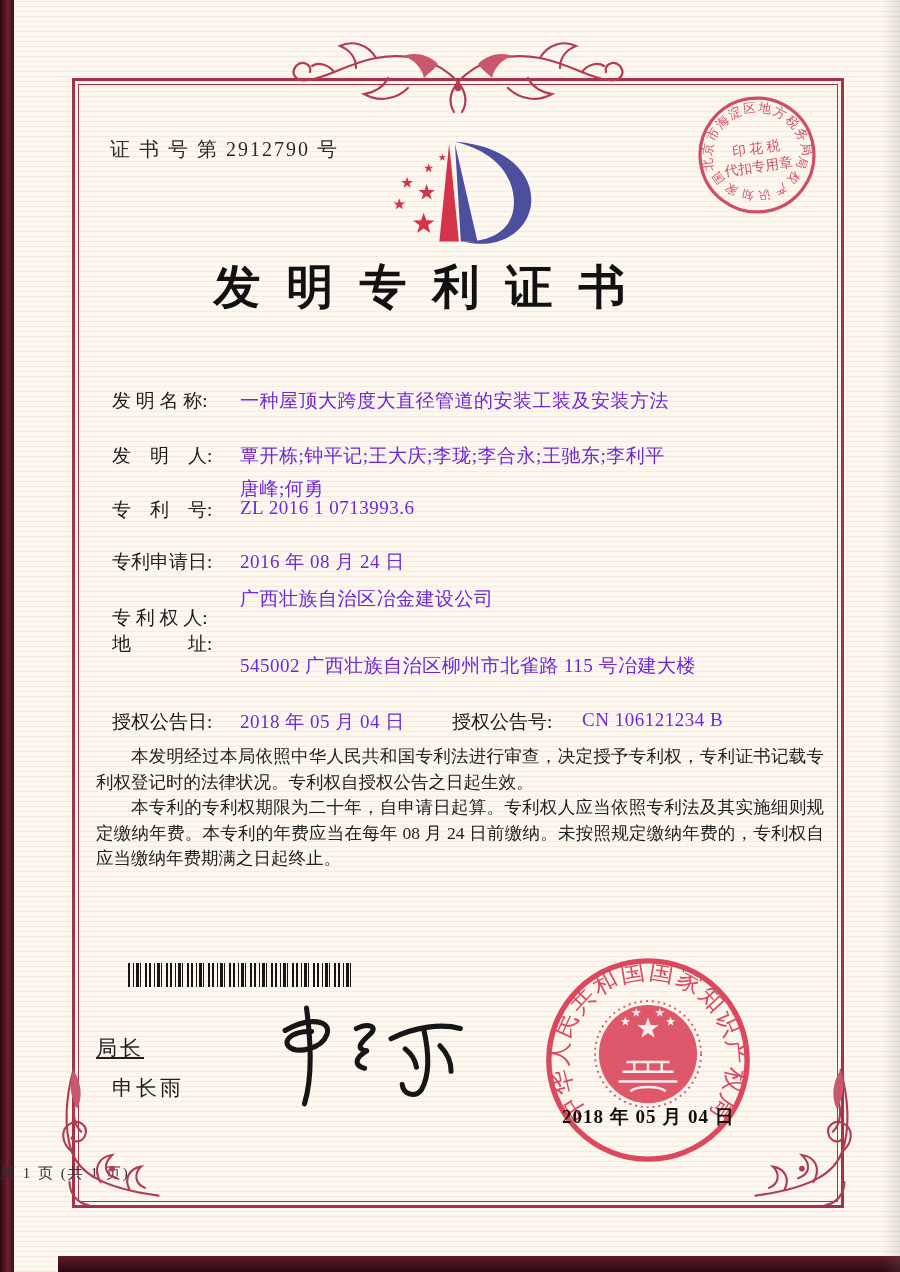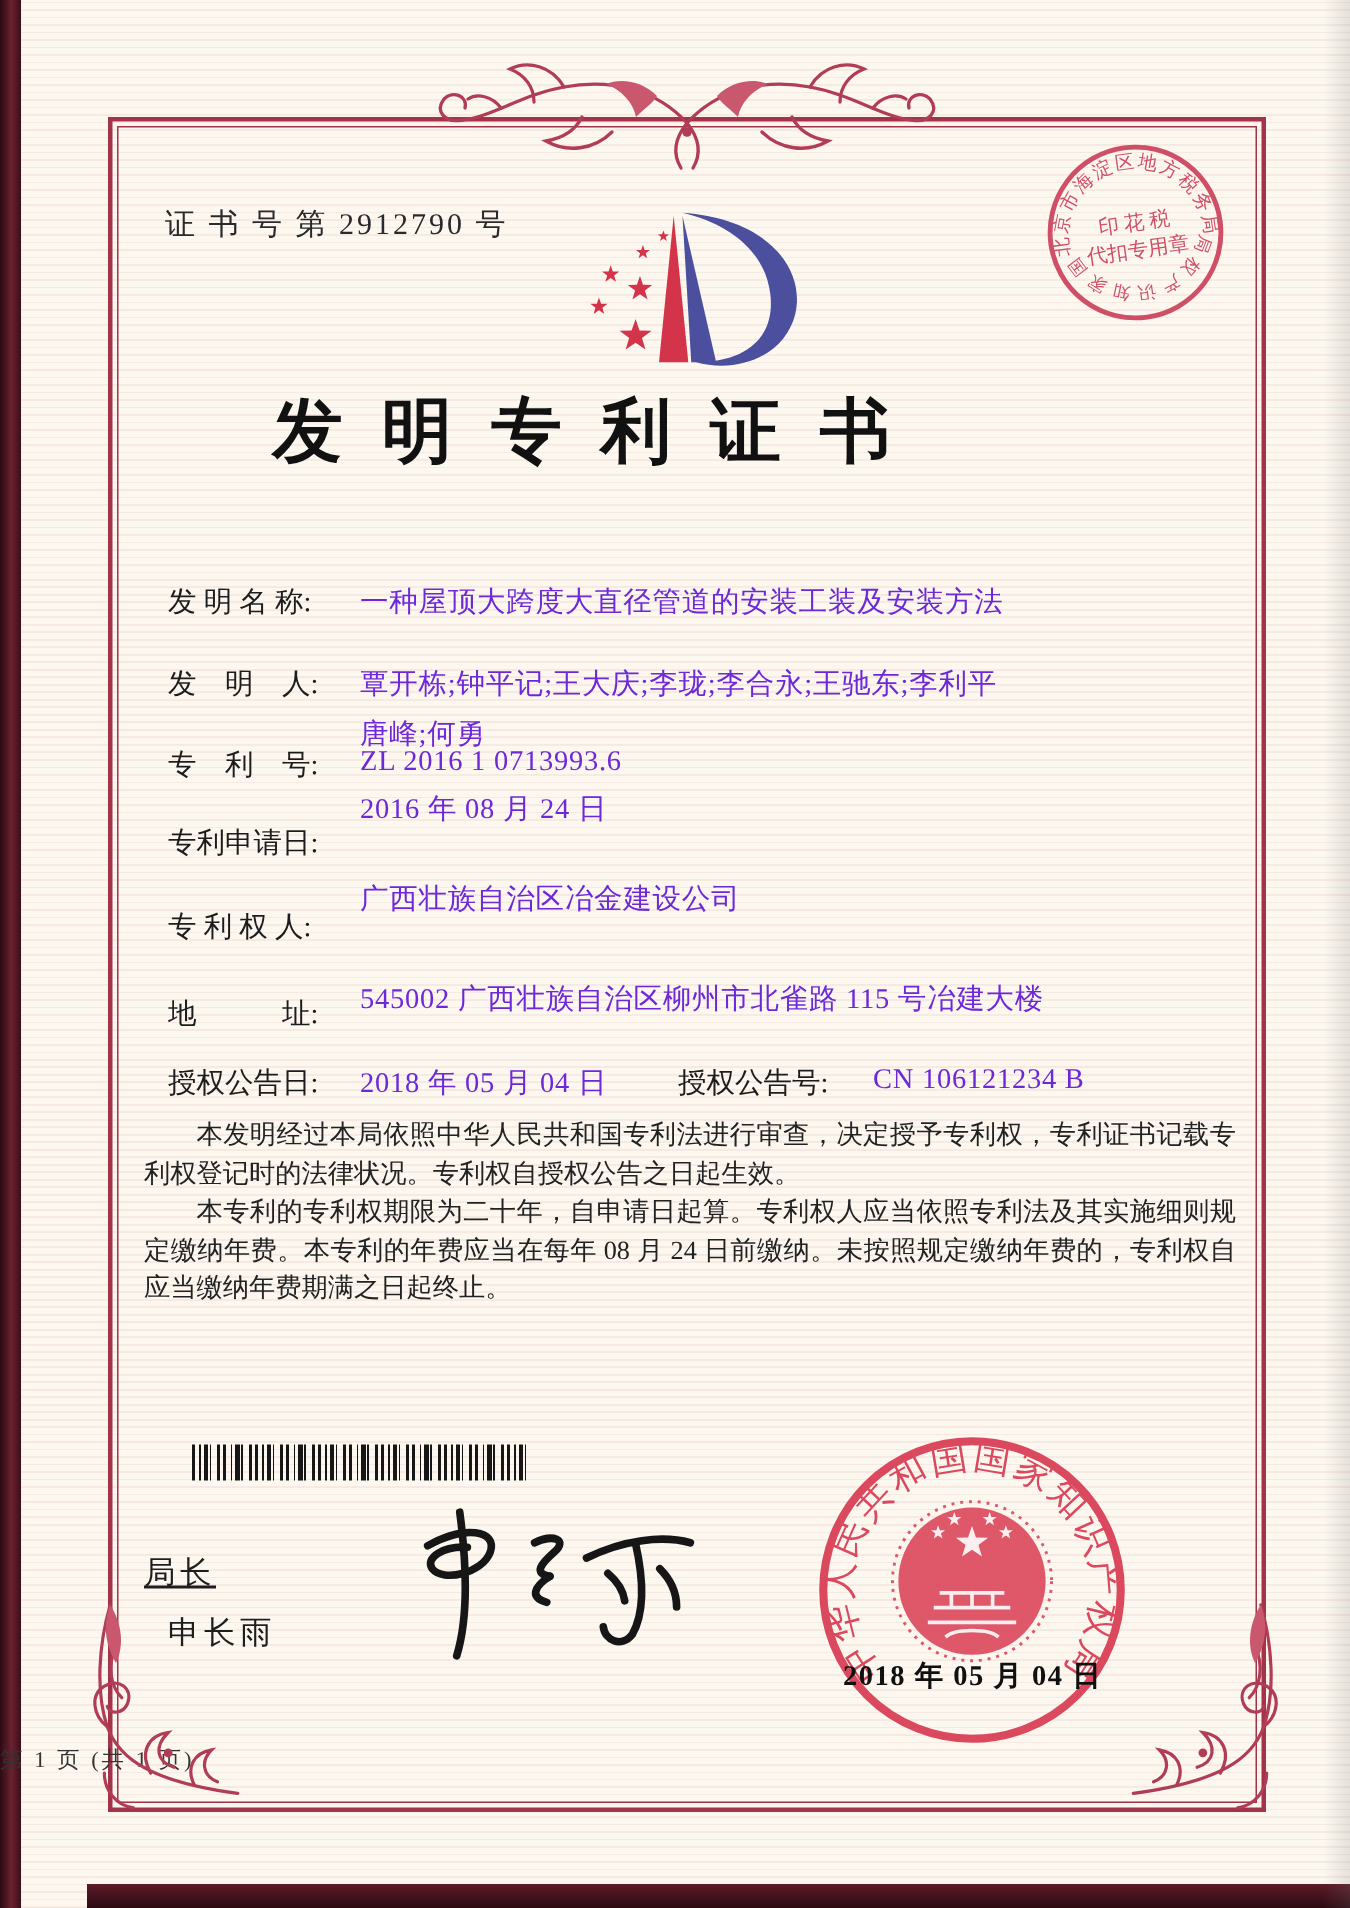--- a/index.html
+++ b/index.html
@@ -22,21 +22,21 @@
   .edge-right{position:absolute;right:0;top:0;width:18px;height:1272px;
     background:linear-gradient(270deg,rgba(120,120,120,.18),rgba(0,0,0,0));}
 
   .frame-outer{position:absolute;left:72px;top:78px;width:766px;height:1124px;
     border:3px solid #a23349;}
   .frame-inner{position:absolute;inset:3px;border:1px solid #a23349;}
 
   .abs{position:absolute;}
   .certno{left:110px;top:136px;font-size:20px;letter-spacing:2px;color:#2a2a2a;}
   .title{left:0;top:256px;width:775px;text-align:center;font-size:47px;font-weight:bold;
-    letter-spacing:26px;text-indent:26px;color:#111;}
+    letter-spacing:26px;text-indent:26px;color:#111;padding-left:32px;}
   .lab{font-size:19px;color:#1c1c1c;}
   .val{font-size:19px;color:#6d28d9;letter-spacing:.5px;}
   .paras{left:96px;top:744px;width:728px;font-size:17.5px;line-height:25.5px;text-align:justify;color:#222;}
   .paras p{margin:0;text-indent:2em;}
   .barcode{left:128px;top:963px;width:226px;height:24px;
     background:repeating-linear-gradient(90deg,
       #161616 0 2px,rgba(0,0,0,0) 2px 5px,
       #161616 5px 6px,rgba(0,0,0,0) 6px 8px,
       #161616 8px 11px,rgba(0,0,0,0) 11px 12px,
       #161616 12px 13px,rgba(0,0,0,0) 13px 17px,
@@ -152,28 +152,28 @@
   <span class="abs lab" style="left:112px;top:443px">发　明　人:</span>
   <span class="abs val" style="left:240px;top:443px">覃开栋;钟平记;王大庆;李珑;李合永;王驰东;李利平</span>
   <span class="abs val" style="left:240px;top:476px">唐峰;何勇</span>
 </div>
 <div>
   <span class="abs lab" style="left:112px;top:497px">专　利　号:</span>
   <span class="abs val" style="left:240px;top:497px">ZL 2016 1 0713993.6</span>
 </div>
 <div>
   <span class="abs lab" style="left:112px;top:549px">专利申请日:</span>
-  <span class="abs val" style="left:240px;top:526px">2016 年 08 月 24 日</span>
+  <span class="abs val" style="left:240px;top:549px">2016 年 08 月 24 日</span>
 </div>
 <div>
   <span class="abs lab" style="left:112px;top:605px">专 利 权 人:</span>
   <span class="abs val" style="left:240px;top:586px">广西壮族自治区冶金建设公司</span>
 </div>
 <div>
-  <span class="abs lab" style="left:112px;top:663px">地　　　址:</span>
+  <span class="abs lab" style="left:112px;top:631px">地　　　址:</span>
   <span class="abs val" style="left:240px;top:653px">545002 广西壮族自治区柳州市北雀路 115 号冶建大楼</span>
 </div>
 <div>
   <span class="abs lab" style="left:112px;top:709px">授权公告日:</span>
   <span class="abs val" style="left:240px;top:709px">2018 年 05 月 04 日</span>
   <span class="abs lab" style="left:452px;top:709px">授权公告号:</span>
   <span class="abs val" style="left:582px;top:709px">CN 106121234 B</span>
 </div>
 
 <div class="abs paras">

